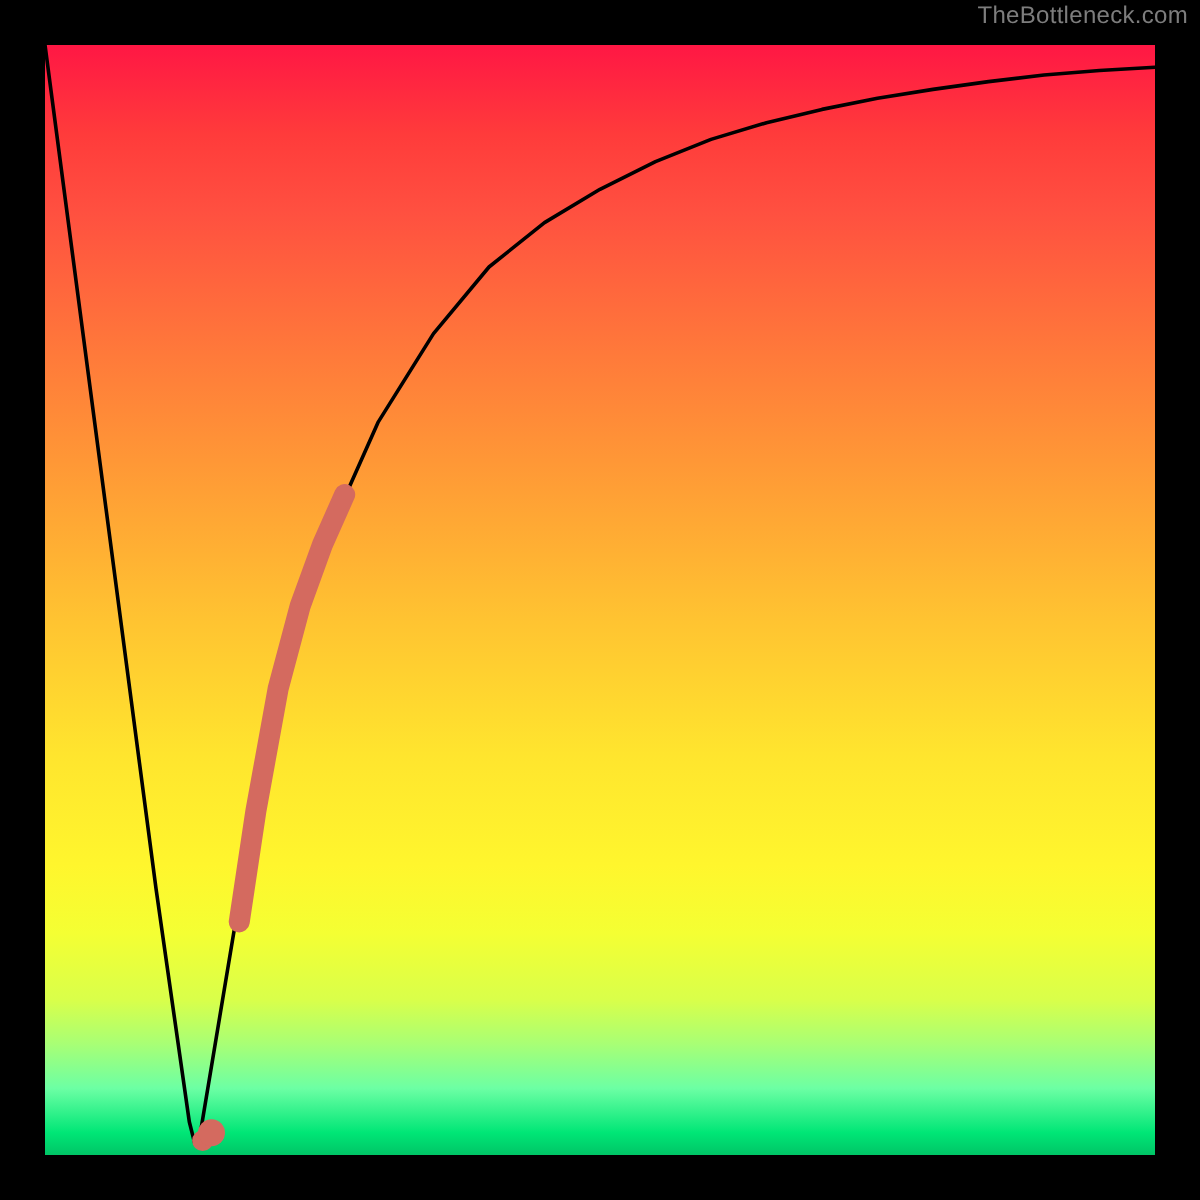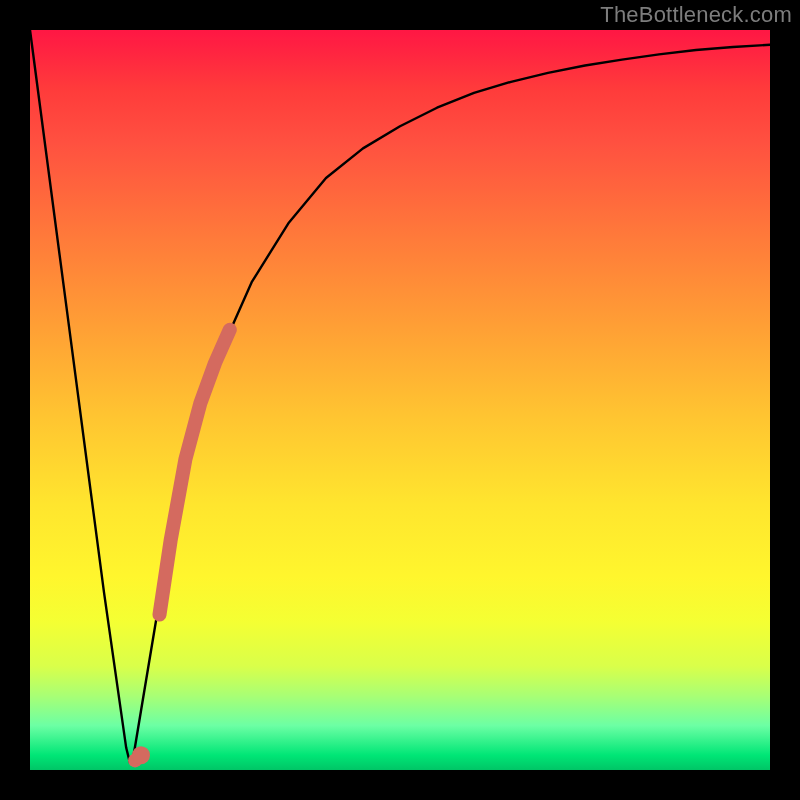--- a/index.html
+++ b/index.html
@@ -36,21 +36,21 @@
       #a8ff75 90%,
       #6cffa4 94%,
       #00e676 98%,
       #00c566 100%);
   }
   .watermark {
     position: absolute;
     top: 2px;
     right: 8px;
     font-family: Arial, Helvetica, sans-serif;
-    font-size: 22px;
+    font-size: 16px;
     color: #7d7d7d;
     letter-spacing: 0.2px;
     user-select: none;
   }
   svg.curves {
     position: absolute;
     left: 0;
     top: 0;
     width: 740px;
     height: 740px;

